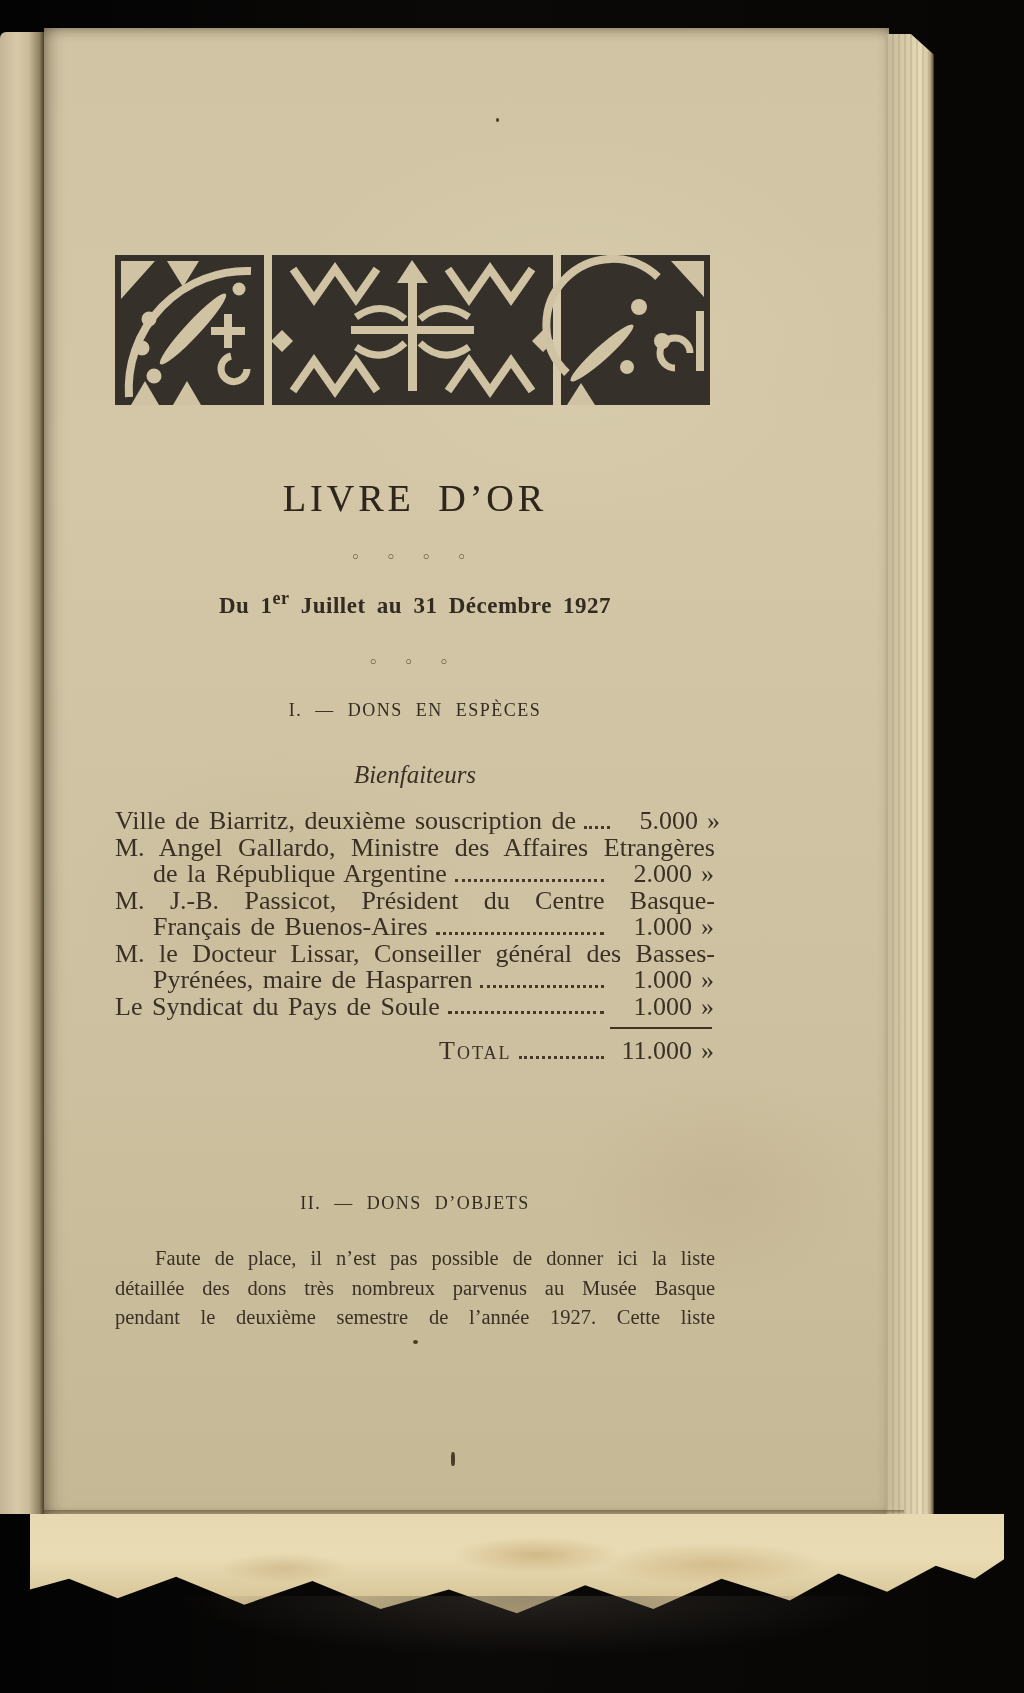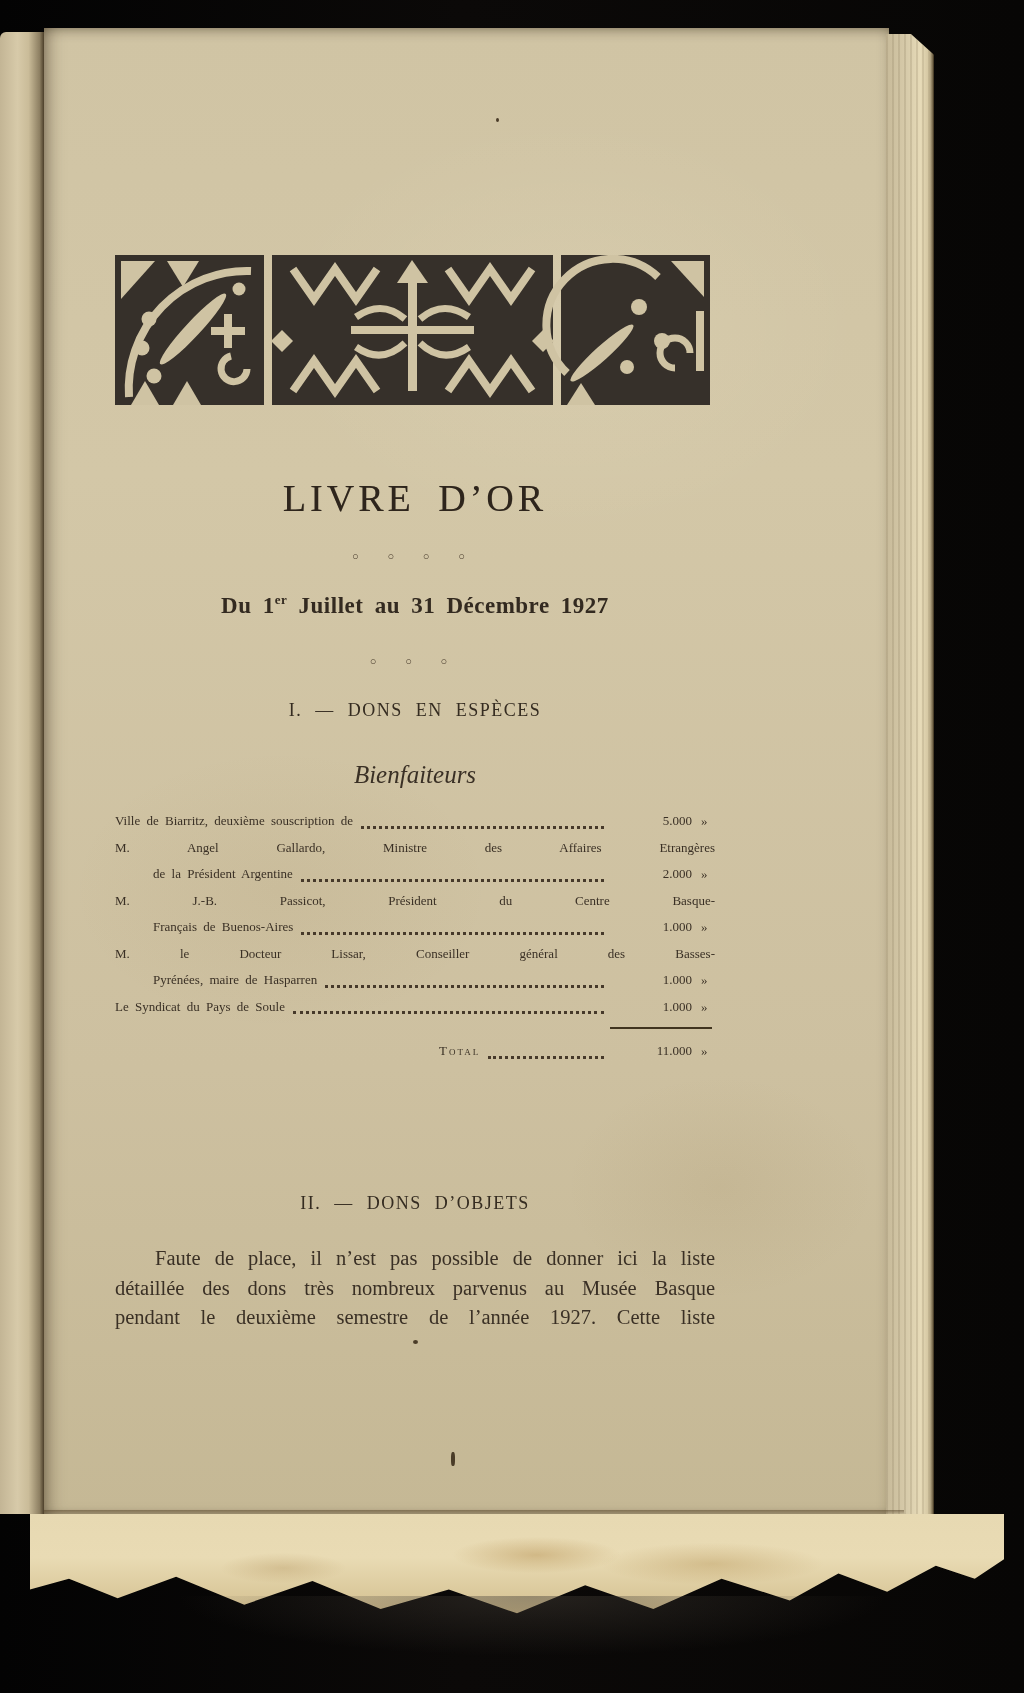--- a/index.html
+++ b/index.html
@@ -64,26 +64,26 @@
   .title {
     top:448px; font-size:38px; line-height:44px; letter-spacing:4px; word-spacing:10px;
     color:#2e251c; text-shadow:0.3px 0.4px 0.6px rgba(46,37,28,.4);
   }
   .sep { font-size:11px; letter-spacing:13px; color:#46392a; }
   .sep4 { top:522px; }
   .sep3 { top:627px; }
   .subtitle {
     top:565px; font-size:23px; font-weight:bold; letter-spacing:.5px; word-spacing:5px; color:#332a20;
   }
-  .subtitle sup { font-size:13px; vertical-align:super; line-height:0; }
+  .subtitle sup { font-size:18px; vertical-align:super; line-height:0; }
   .sec-heading { font-size:18px; letter-spacing:1.5px; word-spacing:7px; color:#352c21; }
   .h1 { top:672px; }
   .h2 { top:1165px; }
   .bienfaiteurs { top:733px; font-style:italic; font-size:25px; word-spacing:2px; }
-  .donors { top:780px; font-size:13px; line-height:26.5px; word-spacing:3px; }
+  .donors { top:780px; font-size:26px; line-height:26.5px; word-spacing:3px; }
   .l1 { text-align:justify; text-align-last:justify; }
   .lead-row { display:flex; align-items:baseline; }
   .lead-row.indent { padding-left:38px; }
   .lead-row .txt { flex:0 0 auto; white-space:nowrap; }
   .leader {
     flex:1 1 auto; min-width:26px; height:0; align-self:flex-end;
     border-bottom:3px dotted #46392a; margin:0 10px 6px 8px;
   }
   .amt { flex:0 0 78px; text-align:right; }
   .unit { flex:0 0 14px; margin-left:9px; }
@@ -170,21 +170,21 @@
       <div class="lead-row">
         <span class="txt">Ville de Biarritz, deuxième souscription de</span>
         <span class="leader"></span>
         <span class="amt">5.000</span>
         <span class="unit">»</span>
       </div>
 
       <div>
         <div class="l1">M. Angel Gallardo, Ministre des Affaires Etrangères</div>
         <div class="lead-row indent">
-          <span class="txt">de la Président Argentine</span>
+          <span class="txt">de la République Argentine</span>
           <span class="leader"></span>
           <span class="amt">2.000</span>
           <span class="unit">»</span>
         </div>
       </div>
 
       <div>
         <div class="l1">M. J.-B. Passicot, Président du Centre Basque-</div>
         <div class="lead-row indent">
           <span class="txt">Français de Buenos-Aires</span>

